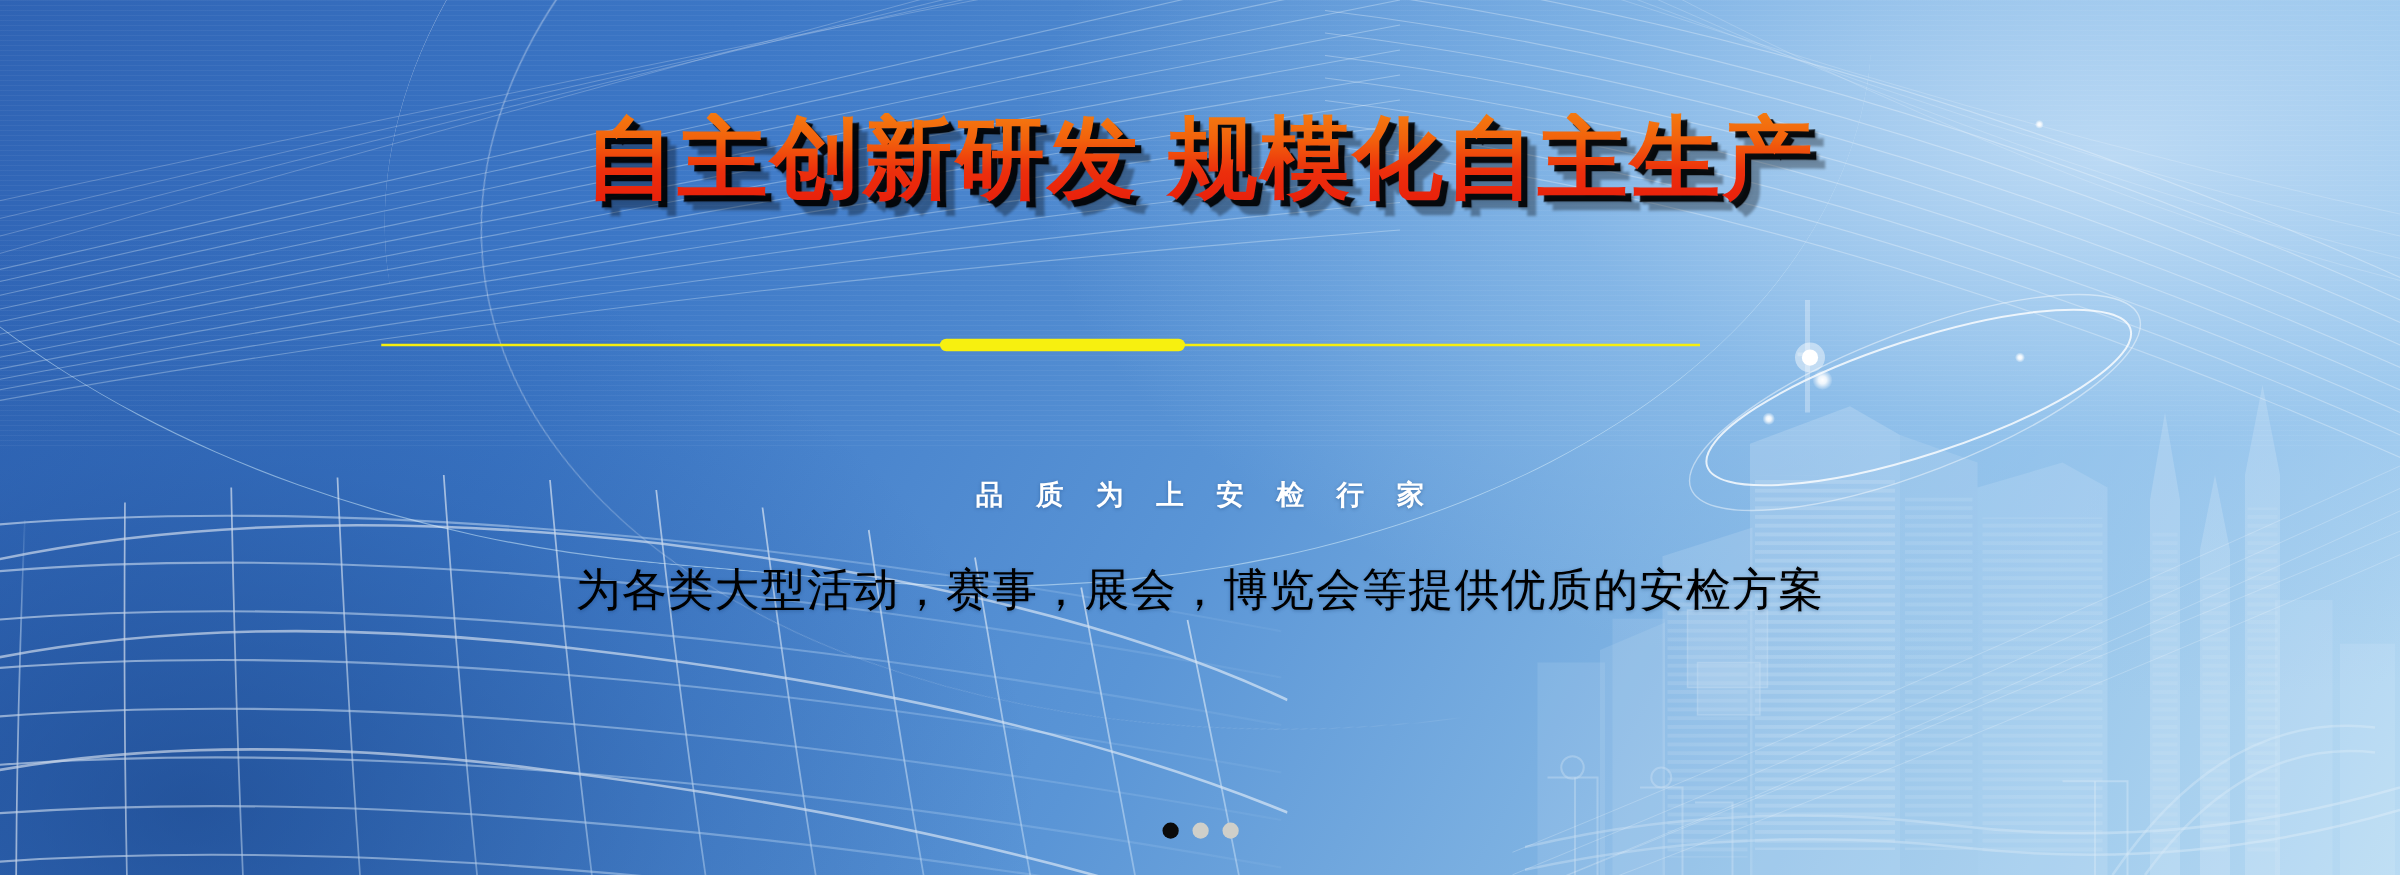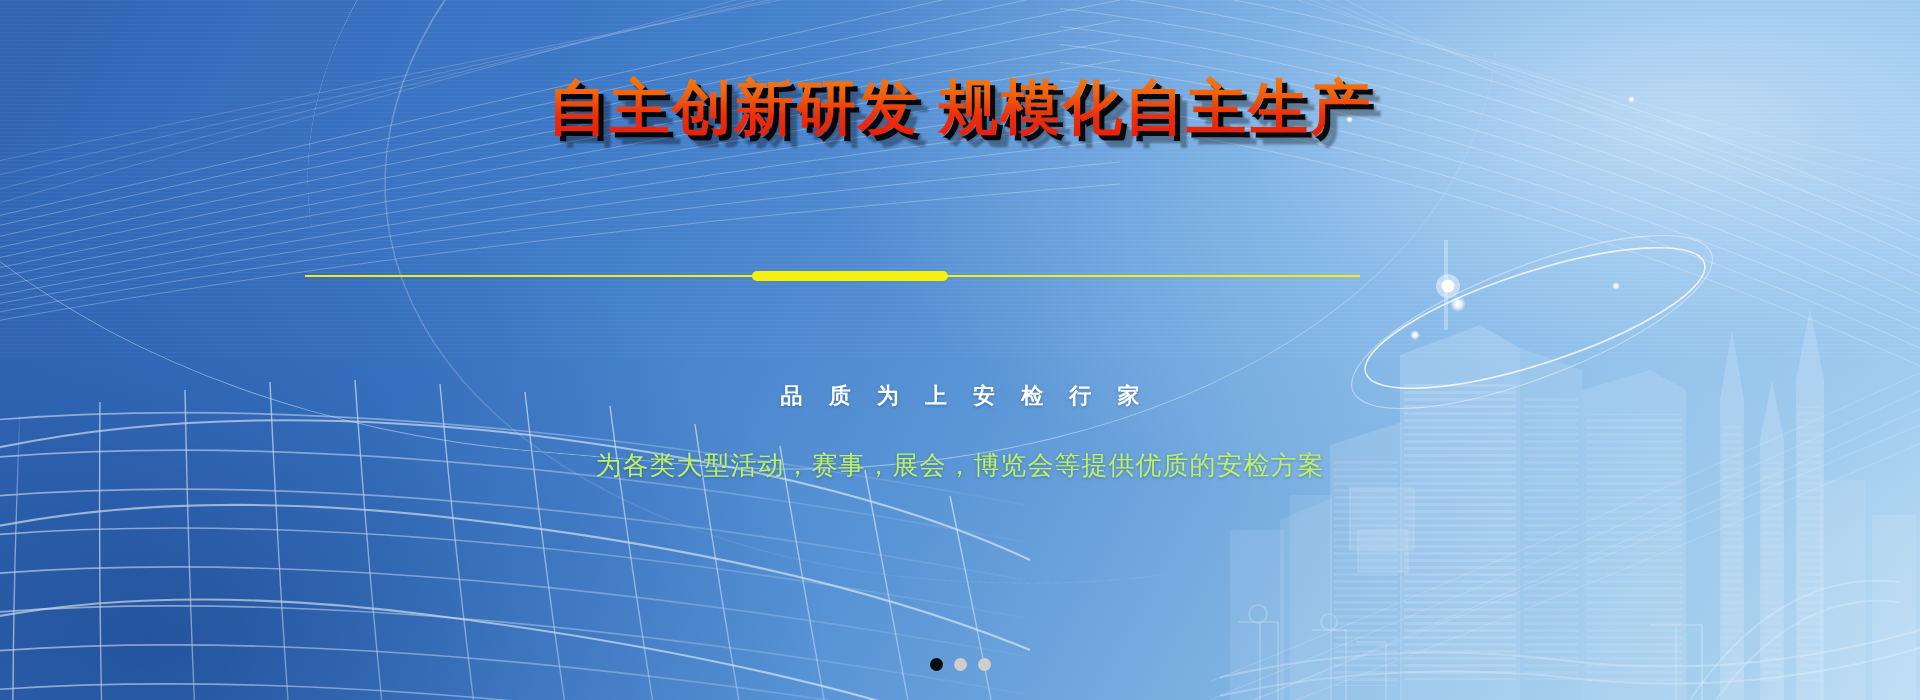--- a/index.html
+++ b/index.html
@@ -107,24 +107,24 @@
 
   
   .content {
     position:absolute; inset:0;
     z-index:10;
   }
 
   .main-title {
     position:absolute;
     left:0; right:0;
-    top:76px;
+    top:90px;
     text-align:center;
     font-family:"Liberation Sans", sans-serif;
-    font-size:60px;
+    font-size:72px;
     font-weight:bold;
     letter-spacing:2px;
     line-height:1.05;
     white-space:nowrap;
     background:linear-gradient(to bottom, #f47a10 0%, #f2620c 28%, #ec2f0c 62%, #e81d0b 100%);
     -webkit-background-clip:text;
     background-clip:text;
     color:transparent;
     -webkit-text-fill-color:transparent;
     filter:
@@ -168,22 +168,22 @@
     text-indent:10px;
     white-space:nowrap;
     text-shadow:0 1px 3px rgba(10,45,95,.35);
   }
 
   .desc {
     position:absolute;
     left:0; right:0;
     top:448px;
     text-align:center;
-    color:#bef264;
-    font-size:26px;
+    color:#000000;
+    font-size:36px;
     font-weight:normal;
     letter-spacing:1px;
     white-space:nowrap;
     text-shadow:0 1px 3px rgba(10,45,95,.35);
   }
 
   .dots {
     position:absolute;
     left:0; right:0;
     top:658px;

